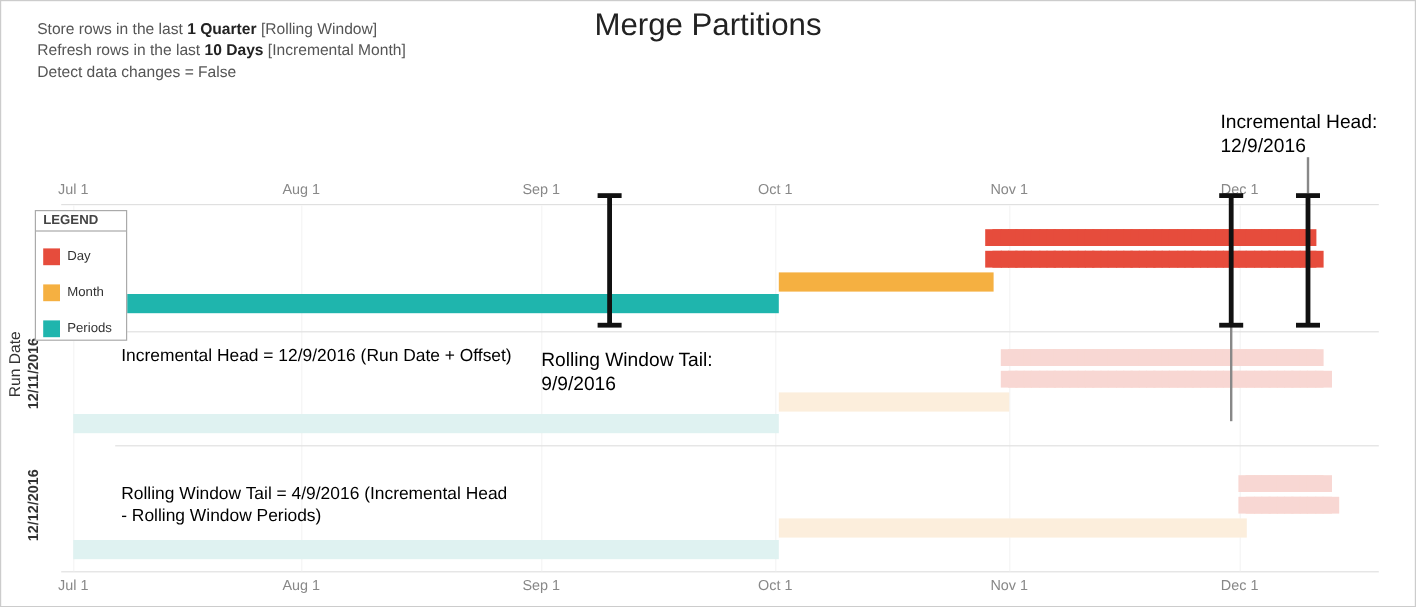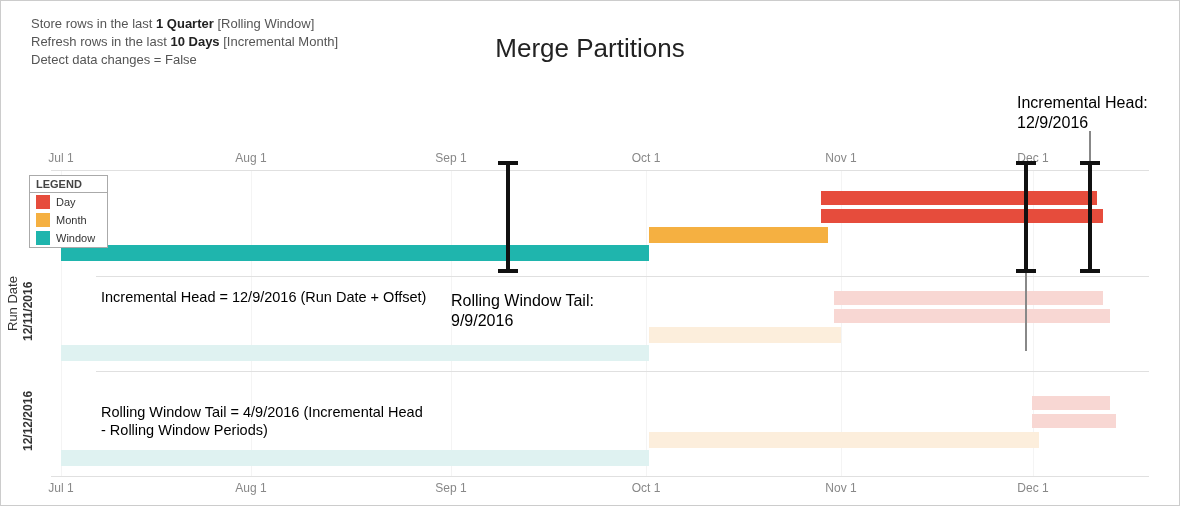--- a/index.html
+++ b/index.html
@@ -12,21 +12,21 @@
   .canvas {
     position: relative;
     width: 1180px;
     height: 506px;
     border: 1px solid #ccc;
     overflow: hidden;
   }
   .title {
     position: absolute;
     left: 0; right: 0;
-    top: 32px;
+    top: 4px;
     text-align: center;
     font-size: 26px;
     color: #222;
   }
   .config {
     position: absolute;
     left: 30px;
     top: 14px;
     font-size: 13px;
     line-height: 18px;
@@ -59,21 +59,21 @@
     font-size: 11px;
     padding: 0;
     z-index: 20;
   }
   .legend .hdr {
     font-weight: 600;
     border-bottom: 1px solid #aaa;
     padding: 2px 12px 2px 6px;
     color: #444;
   }
-  .legend .row { display: flex; align-items: center; padding: 2px 12px 2px 6px; }
+  .legend .row { display: flex; align-items: center; padding: 2px 12px 2px 6px; margin-top: 12px; }
   .swatch { width: 14px; height: 14px; margin-right: 6px; }
   .c-day     { background: #e64c3c; }
   .c-month   { background: #f5b041; }
   .c-quarter { background: #1fb5ad; }
   .c-day-f     { background: #f8d7d3; }
   .c-month-f   { background: #fceedc; }
   .c-quarter-f { background: #dff2f1; }
   .chart {
     position: absolute;
     left: 50px;
@@ -205,21 +205,21 @@
     <div class="row">
         <span class="swatch c-day"></span>
         <span>Day</span>
       </div>
     <div class="row">
         <span class="swatch c-month"></span>
         <span>Month</span>
       </div>
     <div class="row">
         <span class="swatch c-quarter"></span>
-        <span>Window</span>
+        <span>Periods</span>
       </div>
   </div>
 
   <div class="run-date-label">Run Date</div>
 
   <div class="chart" id="chart">
     <div class="gridline" style="left:10px"></div>
     <div class="gridline" style="left:200px"></div>
     <div class="gridline" style="left:400px"></div>
     <div class="gridline" style="left:595px"></div>

